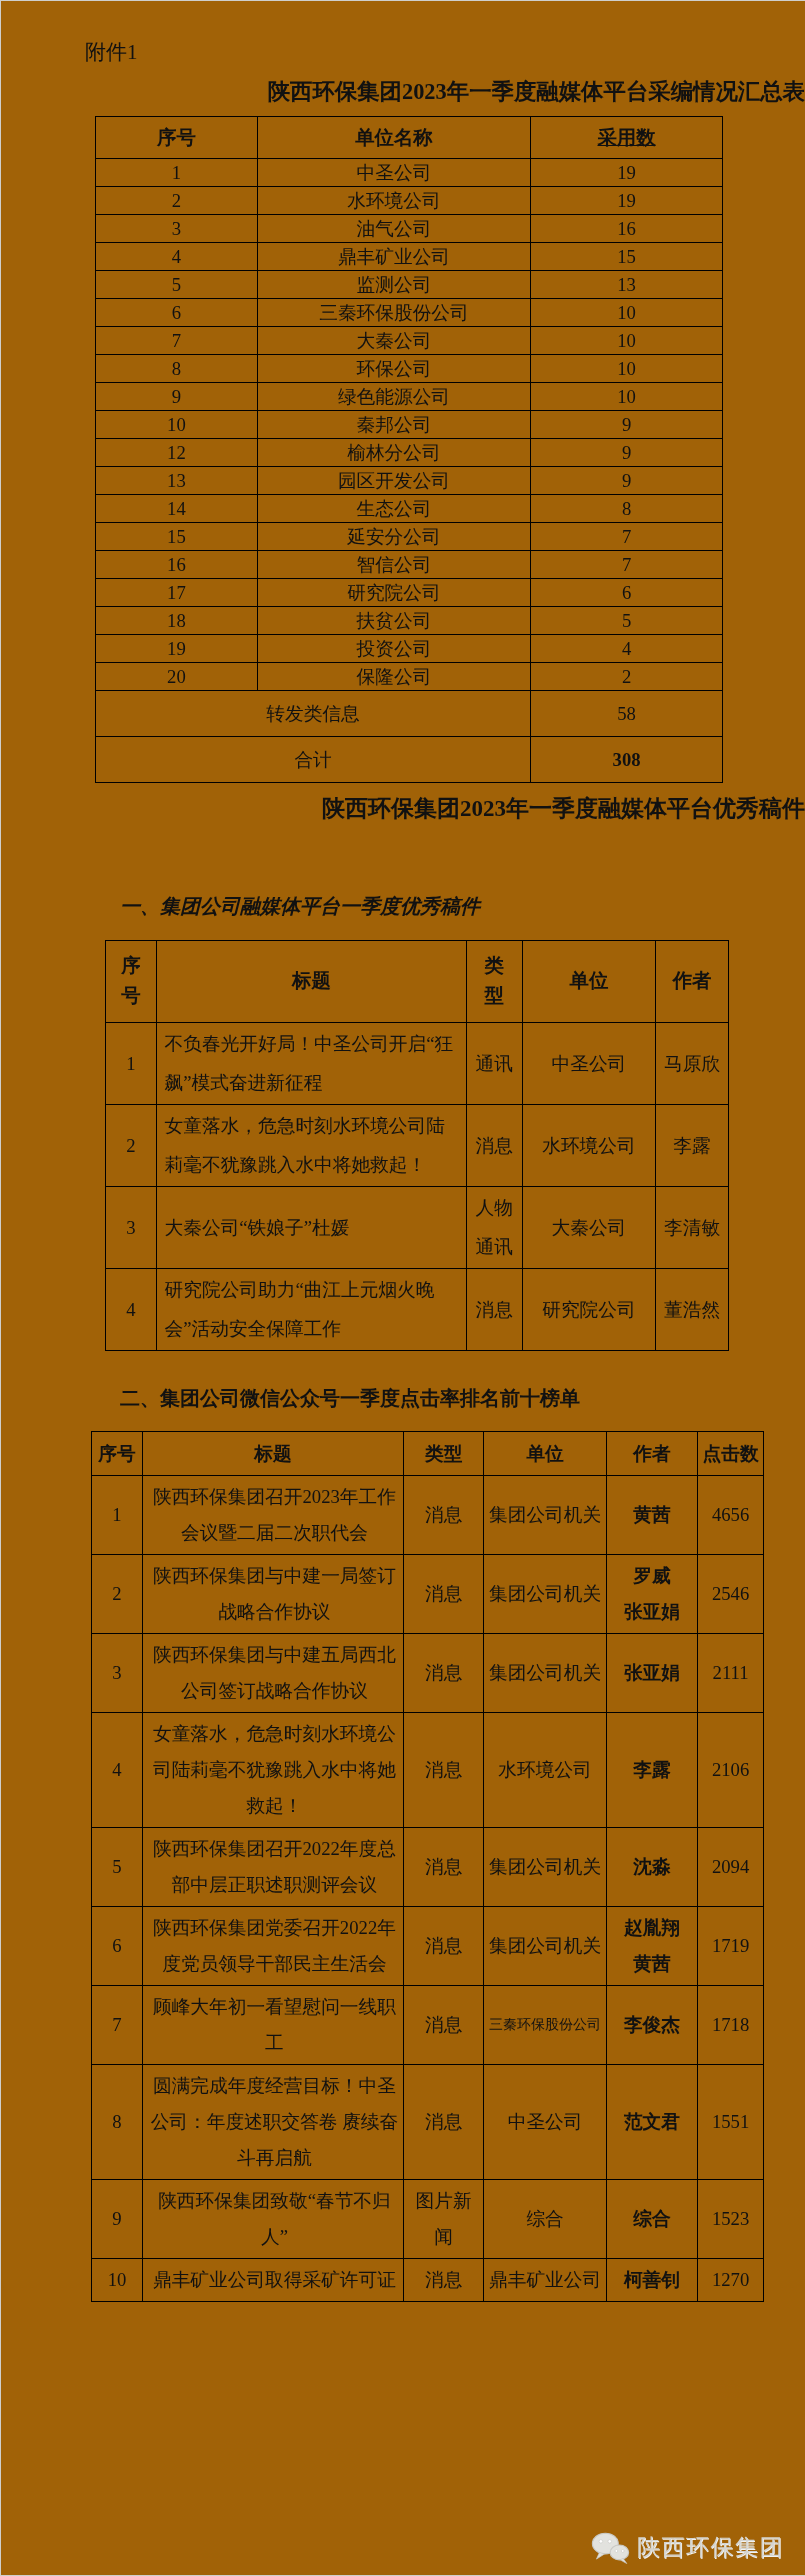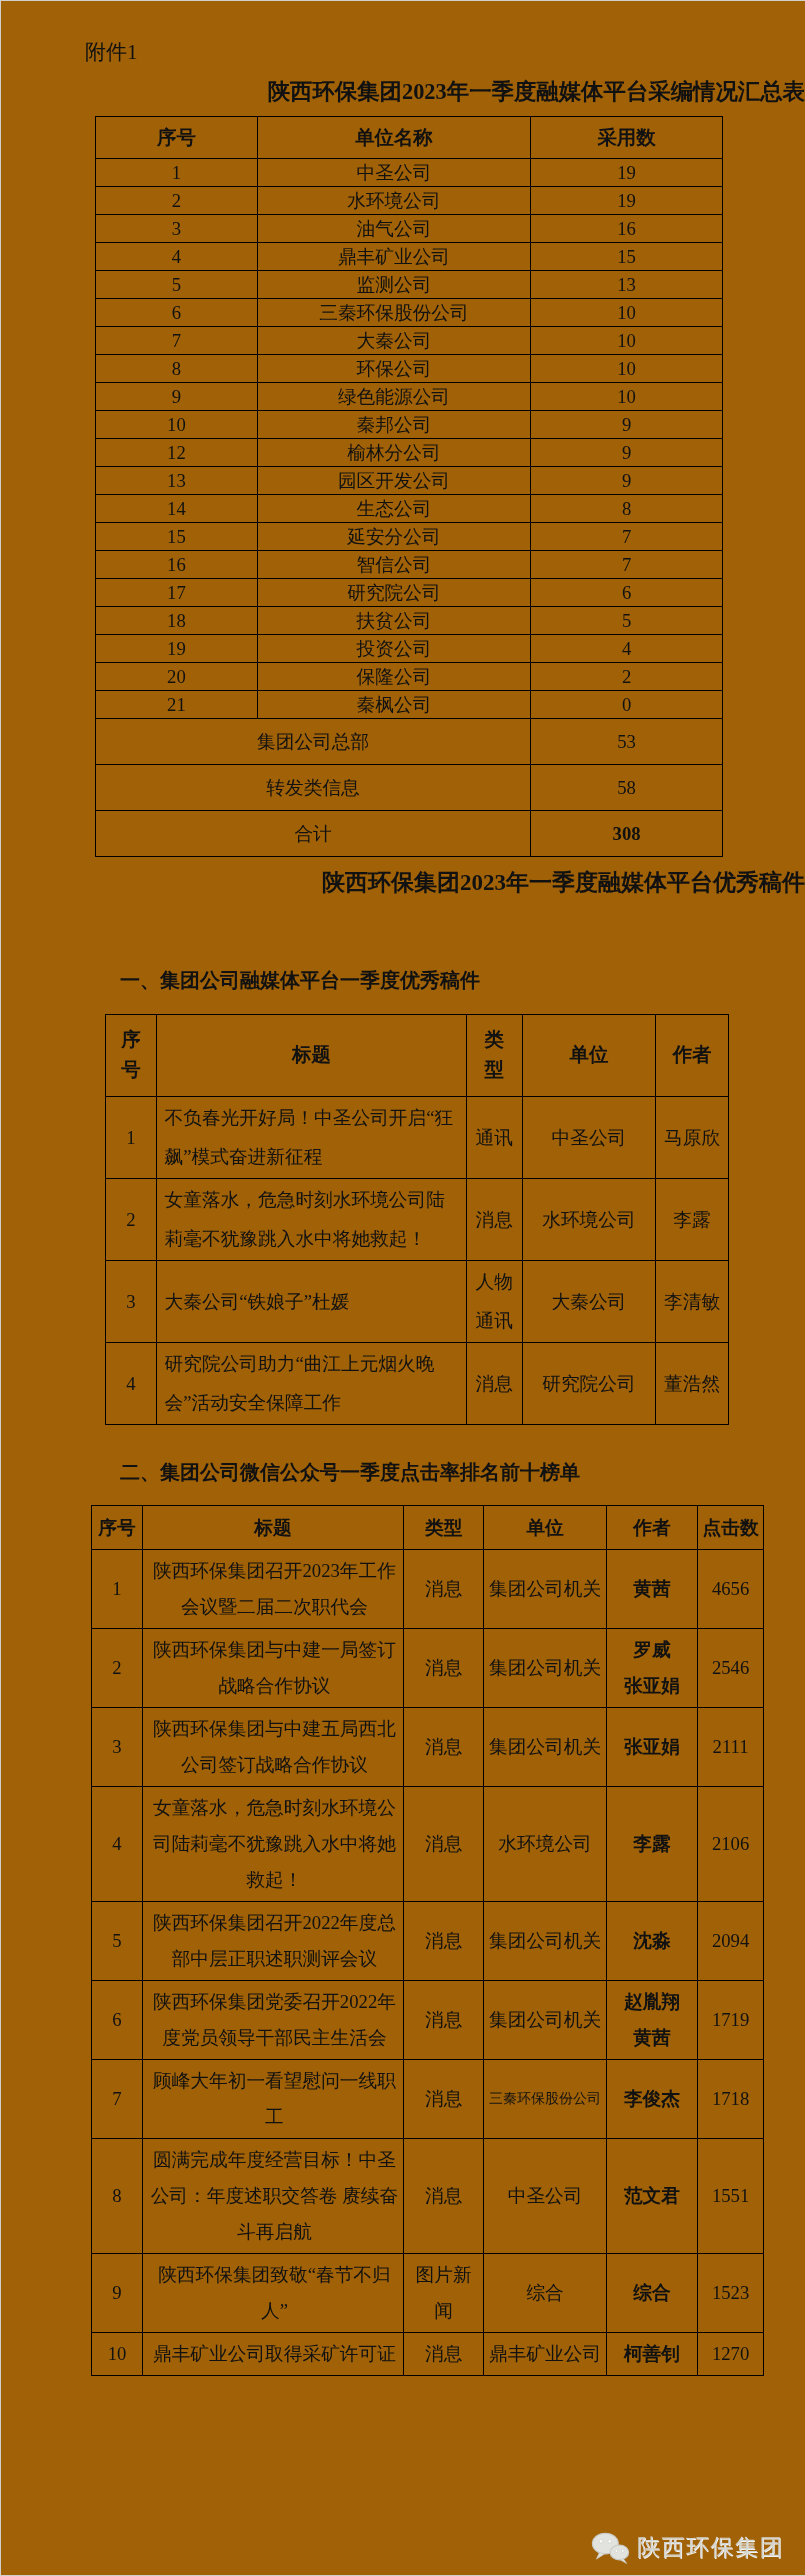--- a/index.html
+++ b/index.html
@@ -30,21 +30,21 @@
   }
   #doc-title-1 { font-size: 22.4px; }
   #doc-title-2 { font-size: 23px; margin-top: 9px; line-height: 33px; }
   .section-heading {
     font-family: "Liberation Sans", "DejaVu Sans", sans-serif;
     font-weight: bold;
     font-size: 20px;
     line-height: 28px;
     margin-left: 119px;
   }
-  #section-heading-1 { margin-top: 67px; }
+  #section-heading-1 { margin-top: 67px; font-style: italic; }
   #section-heading-2 { margin-top: 33px; }
 
   table {
     border-collapse: collapse;
     table-layout: fixed;
     border: 1.5px solid #000;
     padding-left: 48px;
   }
   th, td {
     border: 0.7px solid #000;
@@ -54,21 +54,21 @@
     vertical-align: middle;
     overflow: hidden;
   }
 
   
   .t1 { width: 628px; margin: 9px 0 0 94px; }
   .t1 th { height: 42px; line-height: 40px; font-size: 19.4px; font-weight: bold; }
   .t1 td { height: 28px; line-height: 25px; font-size: 18.7px; padding: 0 3px; }
   .t1 th:nth-child(1) { width: 25.8%; }
   .t1 th:nth-child(2) { width: 43.6%; }
-  .t1 th:nth-child(3) { width: 30.6%; }
+  .t1 th:nth-child(3) { width: 30.6%; text-decoration: underline; }
   .t1 tr.summary td { height: 46px; line-height: 43px; }
   .t1 tr.total-row td:last-child { font-weight: bold; }
 
   
   .t2 { width: 624px; margin: 19.4px 0 0 104px; }
   .t2 th {
     font-size: 19.4px; font-weight: bold;
     line-height: 30px; padding: 10.4px 1.5px;
     white-space: pre-line;
   }
@@ -216,29 +216,20 @@
         </tr>
         <tr>
           <td>19</td>
           <td>投资公司</td>
           <td>4</td>
         </tr>
         <tr>
           <td>20</td>
           <td>保隆公司</td>
           <td>2</td>
-        </tr>
-        <tr>
-          <td>21</td>
-          <td>秦枫公司</td>
-          <td>0</td>
-        </tr>
-        <tr class="summary">
-          <td colspan="2">集团公司总部</td>
-          <td>53</td>
         </tr>
         <tr class="summary">
           <td colspan="2">转发类信息</td>
           <td>58</td>
         </tr>
         <tr class="summary total-row">
           <td colspan="2">合计</td>
           <td>308</td>
         </tr>
       </tbody>

